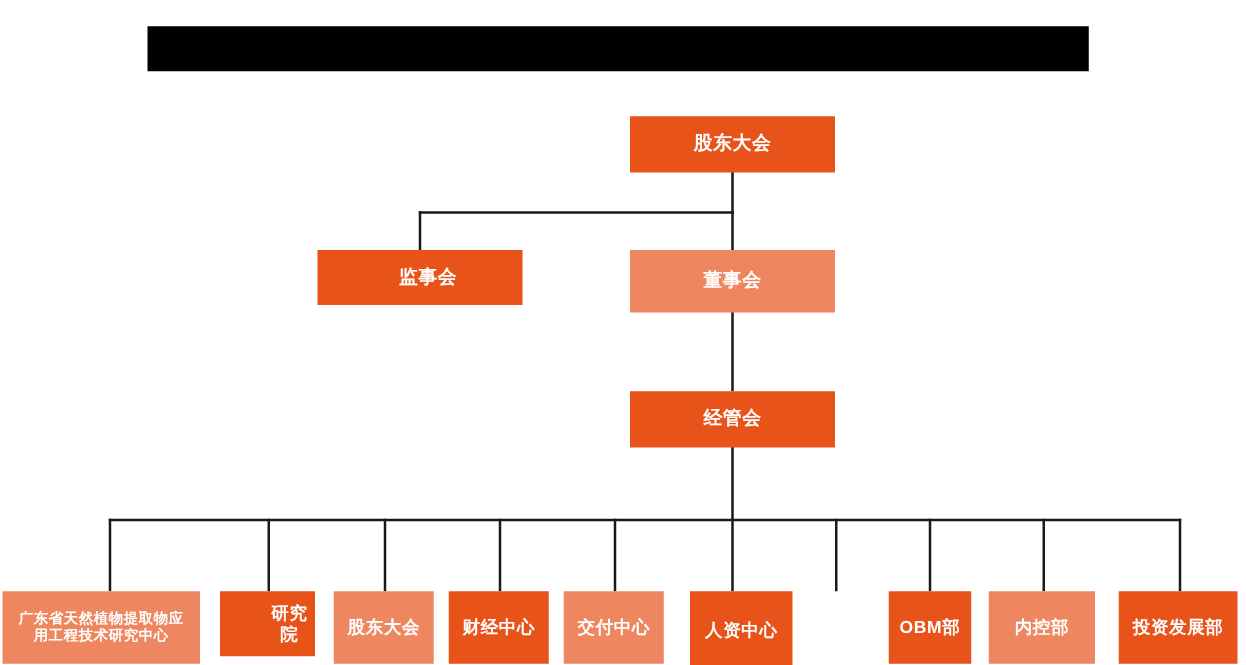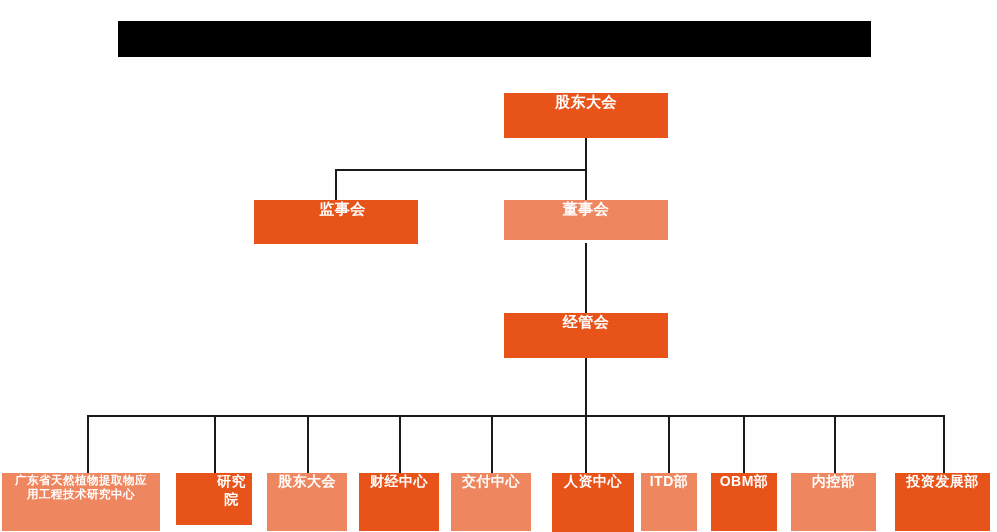--- a/index.html
+++ b/index.html
@@ -27,20 +27,21 @@
     width: 753px;
     height: 36px;
     background: #000000;
   }
 
   
   .node {
     position: absolute;
     box-sizing: border-box;
     display: flex;
+    align-items: center;
     justify-content: center;
     text-align: center;
     color: #ffffff;
     font-weight: bold;
     line-height: 1.25;
     letter-spacing: 0.5px;
     z-index: 3;
   }
   .node.dark  { background: #E8531A; }
   .node.light { background: #EE8760; }
@@ -100,21 +101,21 @@
   <div class="line v" style="left:943px; top:415px; height:58px;"></div>
 
   <div class="node dark tier-top" style="left:504px; top:93px; width:164px; height:45px;">
     <span class="node-label">股东大会</span>
   </div>
 
   <div class="node dark tier-mid" style="left:254px; top:200px; width:164px; height:44px;padding-left:13px;">
     <span class="node-label">监事会</span>
   </div>
 
-  <div class="node light tier-mid" style="left:504px; top:200px; width:164px; height:40px;">
+  <div class="node light tier-mid" style="left:504px; top:200px; width:164px; height:50px;">
     <span class="node-label">董事会</span>
   </div>
 
   <div class="node dark tier-mid" style="left:504px; top:313px; width:164px; height:45px;">
     <span class="node-label">经管会</span>
   </div>
 
   <div class="node light tier-leaf small" style="left:2px; top:473px; width:158px; height:58px;">
     <span class="node-label">
       <span>广东省天然植物提取物应</span><br>
@@ -135,23 +136,20 @@
   </div>
 
   <div class="node light tier-leaf" style="left:451px; top:473px; width:80px; height:58px;">
     <span class="node-label">交付中心</span>
   </div>
 
   <div class="node dark tier-leaf" style="left:552px; top:473px; width:82px; height:66px;font-family:Liberation Serif, serif;">
     <span class="node-label">人资中心</span>
   </div>
 
-  <div class="node light tier-leaf" style="left:641px; top:473px; width:56px; height:58px;">
-    <span class="node-label">ITD部</span>
-  </div>
 
   <div class="node dark tier-leaf" style="left:711px; top:473px; width:66px; height:58px;">
     <span class="node-label">OBM部</span>
   </div>
 
   <div class="node light tier-leaf" style="left:791px; top:473px; width:85px; height:58px;">
     <span class="node-label">内控部</span>
   </div>
 
   <div class="node dark tier-leaf" style="left:895px; top:473px; width:95px; height:58px;">

